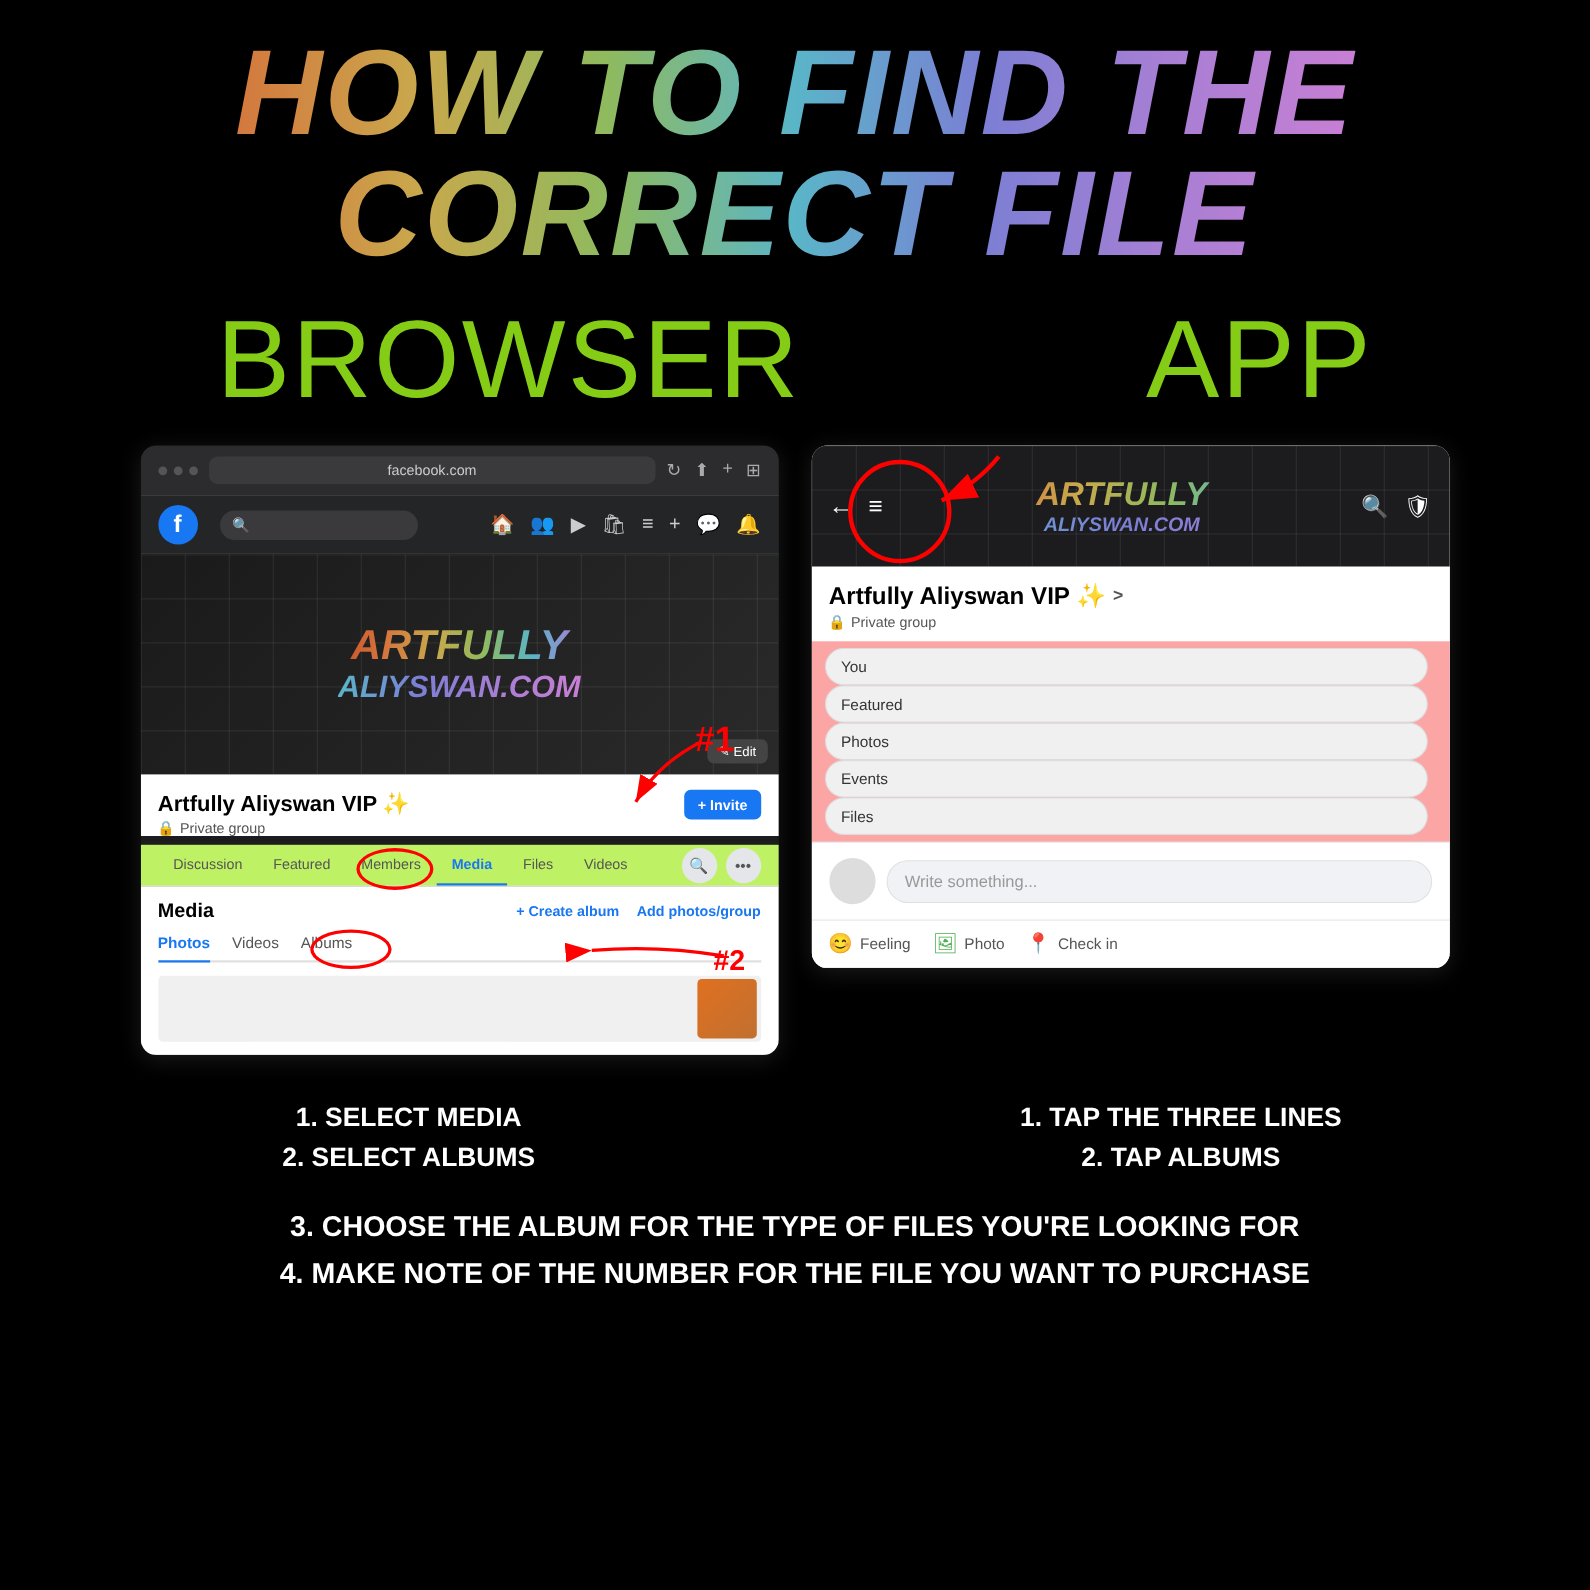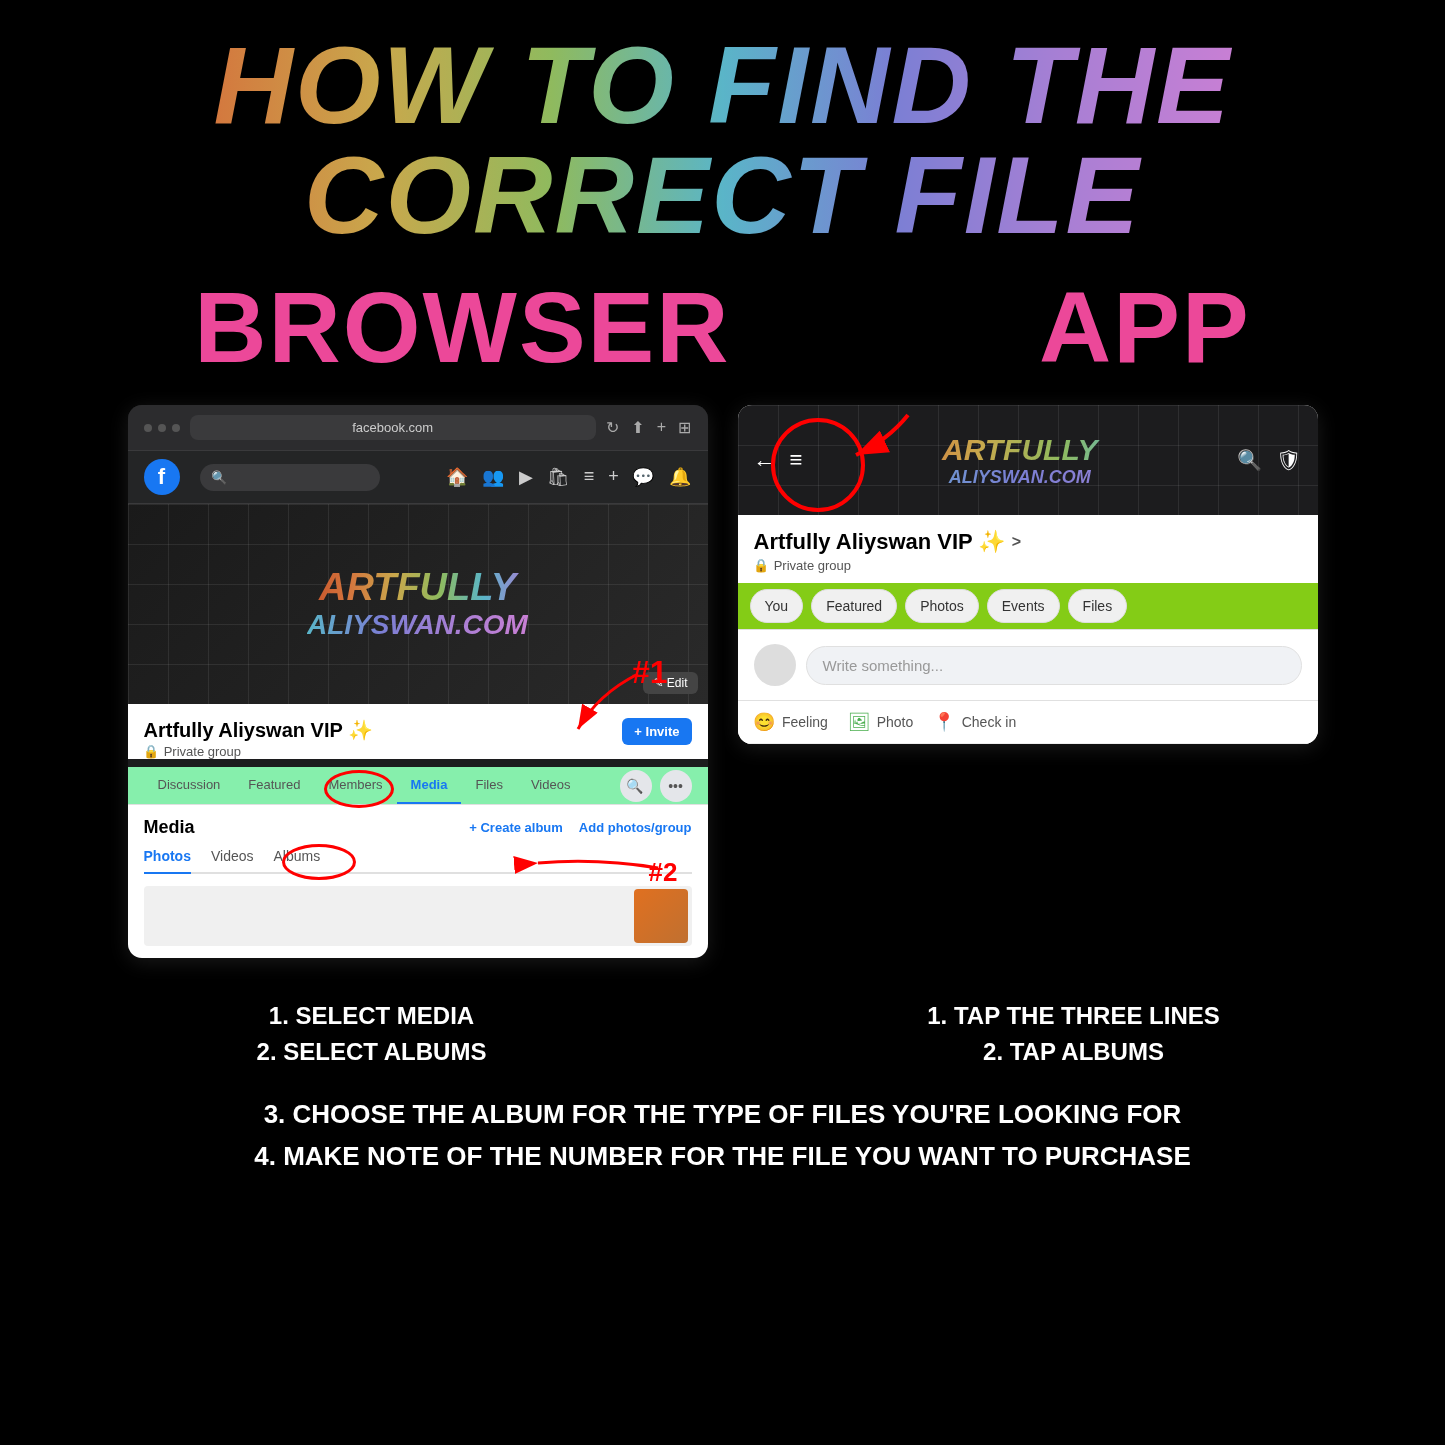--- a/index.html
+++ b/index.html
@@ -42,22 +42,22 @@
 
     
     .section-labels {
       display: flex;
       width: 100%;
       justify-content: space-around;
       margin-bottom: 20px;
     }
     .section-label {
       font-size: 100px;
-      font-weight: 700;
-      color: #ec4899;
+      font-weight: 400;
+      color: #84cc16;
       text-transform: uppercase;
       letter-spacing: 2px;
     }
 
     
     .screenshots-row {
       display: flex;
       width: 100%;
       gap: 30px;
       margin-bottom: 30px;
@@ -216,21 +216,21 @@
       background: #1877f2;
       color: #fff;
       border-radius: 6px;
       padding: 6px 12px;
       font-size: 13px;
       font-weight: 600;
     }
 
     
     .fb-group-tabs {
-      background: #86efac;
+      background: #bef264;
       display: flex;
       gap: 0;
       border-bottom: 1px solid #e0e0e0;
       padding: 0 16px;
       align-items: center;
     }
     .fb-tab {
       padding: 10px 14px;
       font-size: 13px;
       color: #555;
@@ -393,26 +393,27 @@
       font-size: 13px;
       color: #555;
       display: flex;
       align-items: center;
       gap: 4px;
       margin-top: 3px;
     }
 
     
     .app-tabs {
-      background: #84cc16;
+      background: #fca5a5;
       display: flex;
       gap: 0;
       padding: 6px 12px;
       border-bottom: 1px solid #e0e0e0;
       overflow-x: auto;
+      flex-direction: column;
     }
     .app-tab {
       padding: 8px 14px;
       border-radius: 20px;
       font-size: 14px;
       color: #333;
       white-space: nowrap;
       background: #f0f0f0;
       margin-right: 8px;
       border: 1px solid #ddd;

